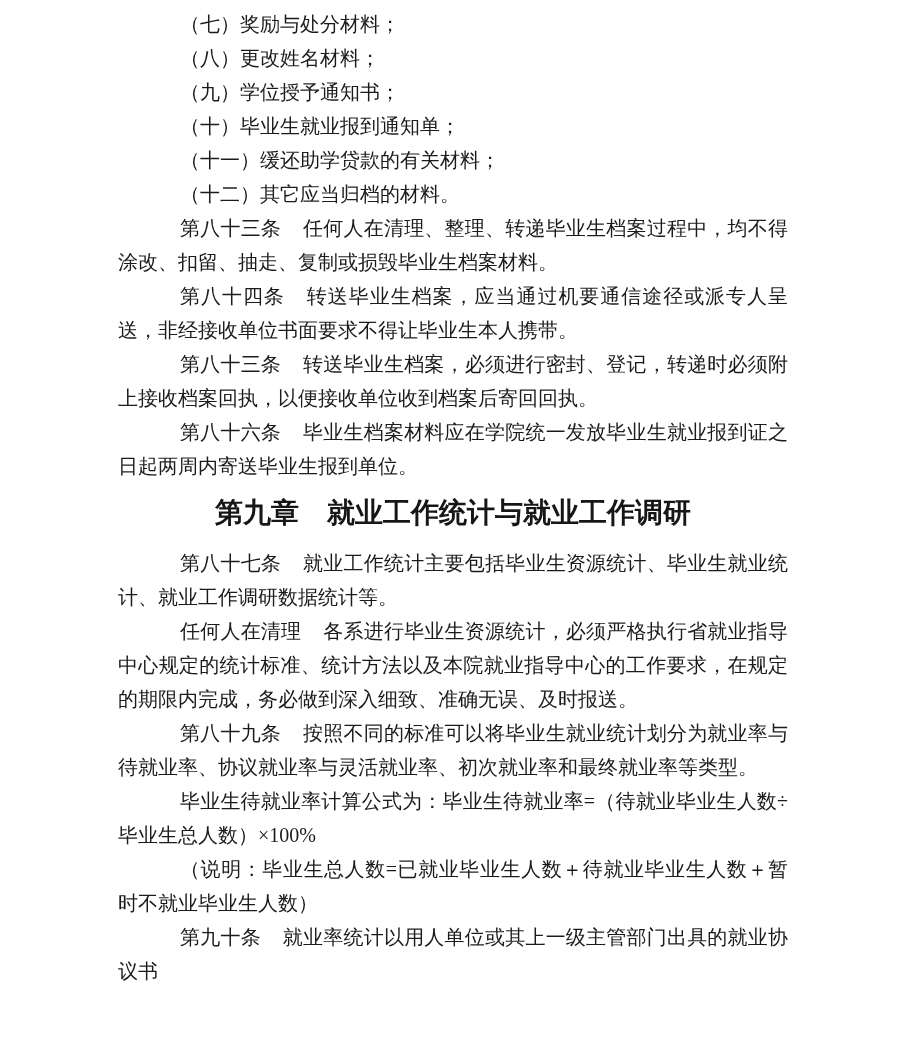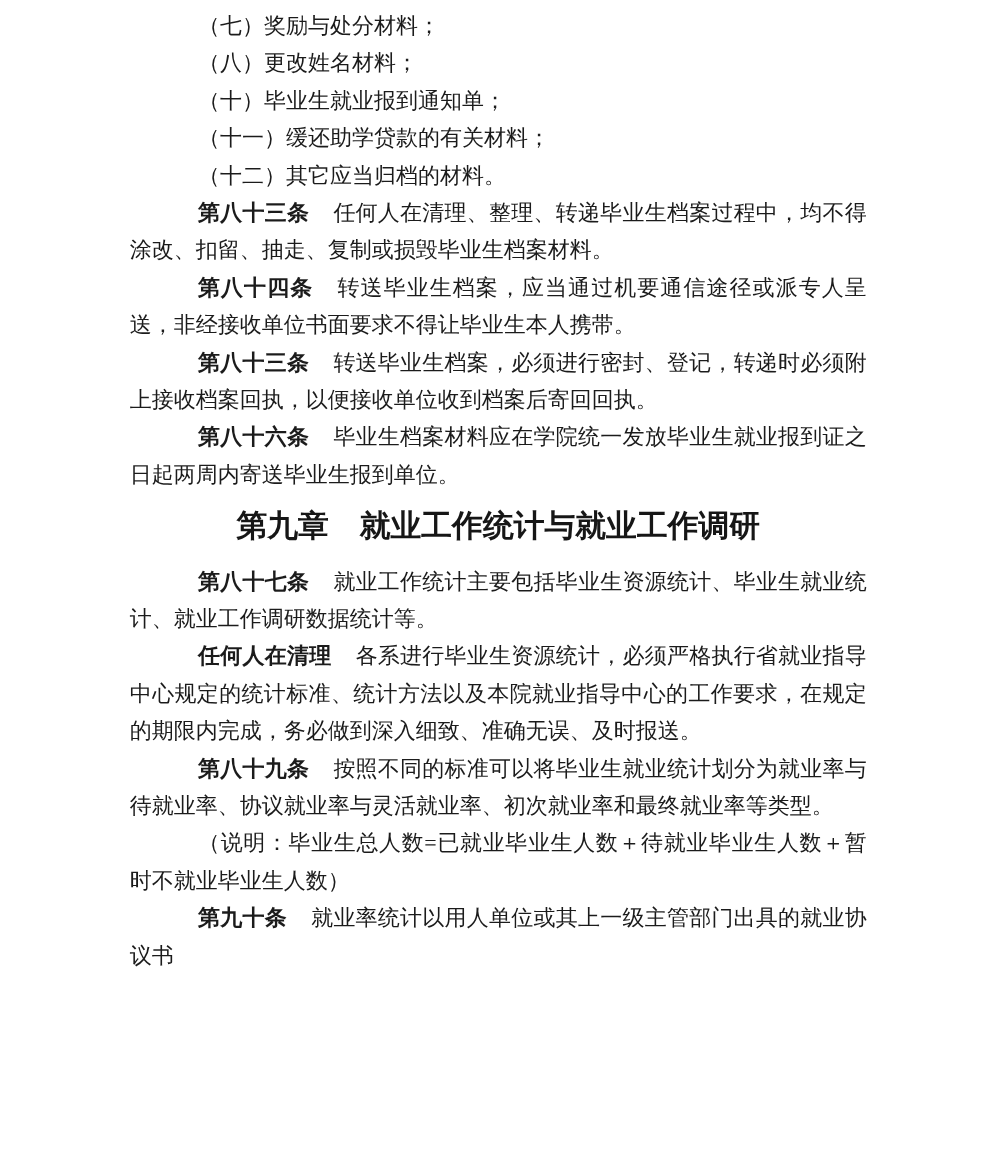--- a/index.html
+++ b/index.html
@@ -20,40 +20,41 @@
     font-size: 20px;
     line-height: 34px;
     color: #1b1b1b;
   }
   .para {
     margin: 0;
     text-align: justify;
     text-indent: 62px;
   }
   .article-label {
-    font-weight: bold;
+    font-weight: normal;
     padding-right: 22px;
   }
   .chapter-heading {
     margin: 10px 0 13px 0;
     font-size: 28px;
     font-weight: bold;
     text-align: center;
     text-indent: 0;
     line-height: 40px;
     color: #161616;
   }
 </style>
 </head>
 <body>
 
 <div class="page">
 
   <p class="para">（七）奖励与处分材料；</p>
   <p class="para">（八）更改姓名材料；</p>
+  <p class="para">（九）学位授予通知书；</p>
   <p class="para">（十）毕业生就业报到通知单；</p>
   <p class="para">（十一）缓还助学贷款的有关材料；</p>
   <p class="para">（十二）其它应当归档的材料。</p>
 
   <p class="para">
     <span class="article-label">第八十三条</span><span>任何人在清理、整理、转递毕业生档案过程中，均不得涂改、扣留、抽走、复制或损毁毕业生档案材料。</span>
   </p>
 
   <p class="para">
     <span class="article-label">第八十四条</span><span>转送毕业生档案，应当通过机要通信途径或派专人呈送，非经接收单位书面要求不得让毕业生本人携带。</span>
@@ -74,19 +75,20 @@
   </p>
 
   <p class="para">
     <span class="article-label">任何人在清理</span><span>各系进行毕业生资源统计，必须严格执行省就业指导中心规定的统计标准、统计方法以及本院就业指导中心的工作要求，在规定的期限内完成，务必做到深入细致、准确无误、及时报送。</span>
   </p>
 
   <p class="para">
     <span class="article-label">第八十九条</span><span>按照不同的标准可以将毕业生就业统计划分为就业率与待就业率、协议就业率与灵活就业率、初次就业率和最终就业率等类型。</span>
   </p>
 
+  <p class="para">毕业生待就业率计算公式为：毕业生待就业率=（待就业毕业生人数÷毕业生总人数）×100%</p>
   <p class="para">（说明：毕业生总人数=已就业毕业生人数＋待就业毕业生人数＋暂时不就业毕业生人数）</p>
 
   <p class="para">
     <span class="article-label">第九十条</span><span>就业率统计以用人单位或其上一级主管部门出具的就业协议书</span>
   </p>
 
 </div>
 
 </body></html>

